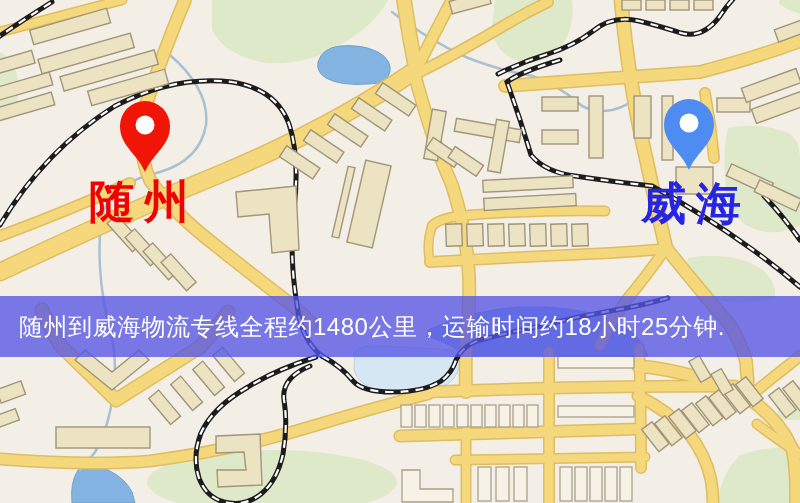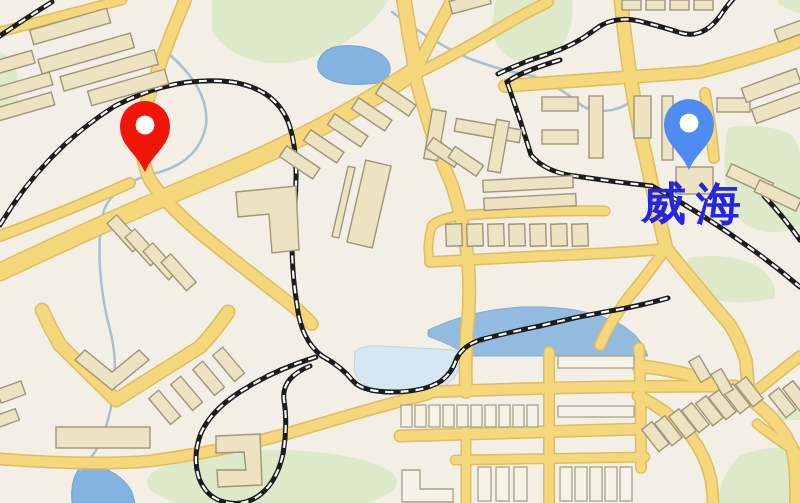--- a/index.html
+++ b/index.html
@@ -283,17 +283,21 @@
   <g>
     <path d="M145,172 C136,152 120,146 120,126 A25,25 0 1,1 170,126 C170,146 154,152 145,172 Z" fill="#f01506"></path>
     <circle cx="145" cy="125" r="9.5" fill="#ffffff"></circle>
   </g>
   <g>
     <path d="M689,170 C680,150 664,144 664,124 A25,25 0 1,1 714,124 C714,144 698,150 689,170 Z" fill="#4f8cf2"></path>
     <circle cx="689" cy="123" r="9.5" fill="#ffffff"></circle>
   </g>
 </svg>
 
+<div class="pin-label" id="origin-label" style="color: rgb(238, 2, 2);">随州</div>
 
 <div class="pin-label" id="dest-label" style="color: rgb(37, 37, 226);">威海</div>
 
-
+<div class="banner" style="background: rgba(84, 84, 228, 0.78);">
+  <span style="color: rgb(255, 255, 255);">随州到威海物流专线全程约1480公里，运输时间约18小时25分钟.</span>
 </div>
 
+</div>
+
 </body></html>

